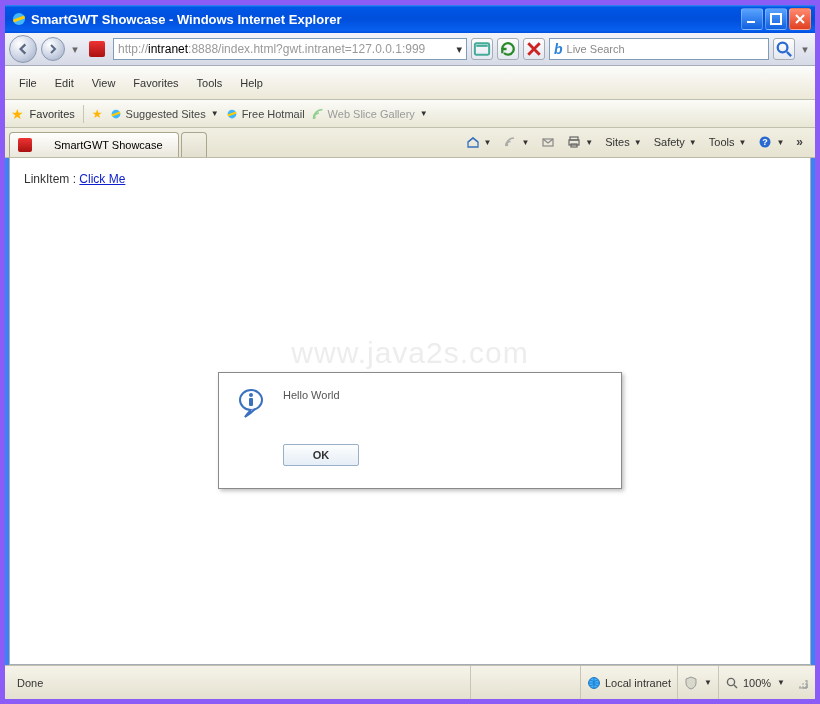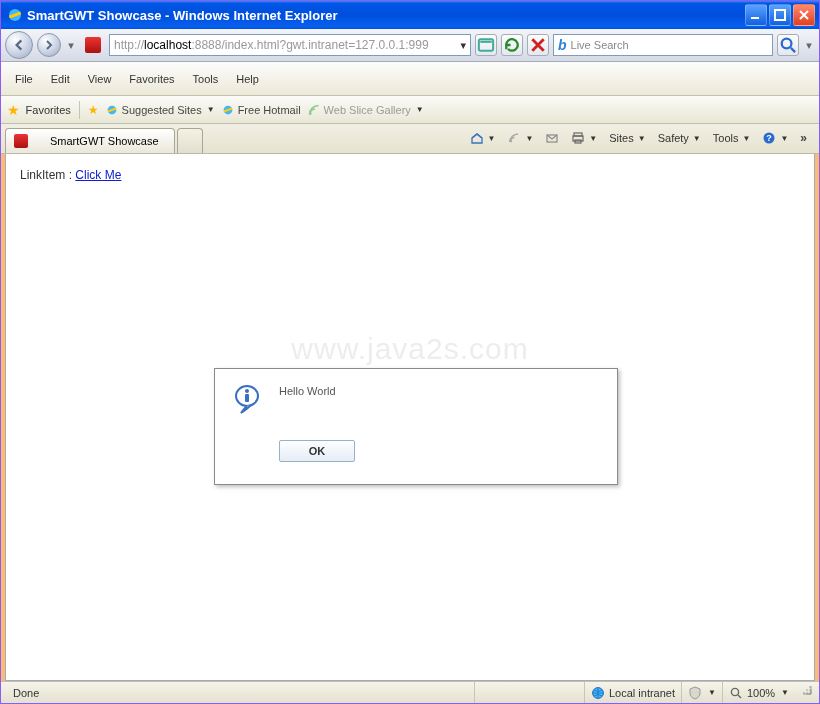--- a/index.html
+++ b/index.html
@@ -1,19 +1,19 @@
 <!DOCTYPE html>
 <html><head>
 <meta charset="utf-8">
 <style>
 * { box-sizing: border-box; margin: 0; padding: 0; }
 html, body { width: 820px; height: 704px; overflow: hidden; font-family: Tahoma, Arial, sans-serif; font-size: 11px; }
 
 
-.window { width: 820px; height: 704px; border: 1px solid #8b5cf6; background: #fdba74; display: flex; flex-direction: column; }
+.window { width: 820px; height: 704px; border: 5px solid #8b5cf6; background: #3b82f6; display: flex; flex-direction: column; }
 .titlebar { height: 28px; background: linear-gradient(to bottom, #3c8cf0 0%, #0056e6 8%, #0050dd 45%, #0050dd 55%, #0860f0 90%, #0050dd 100%); display: flex; align-items: center; padding: 0 2px 0 6px; }
 .titlebar .ielogo { width: 16px; height: 16px; margin-right: 4px; }
 .titlebar .title { color: #fff; font-size: 13px; font-weight: bold; flex: 1; }
 .winbtns { display: flex; gap: 2px; margin-right: 2px; }
 .winbtn { width: 22px; height: 22px; border-radius: 3px; border: 1px solid #fff4; display: flex; align-items: center; justify-content: center; }
 .winbtn.min, .winbtn.max { background: linear-gradient(to bottom, #5aa3ff, #1060e0); }
 .winbtn.cls { background: linear-gradient(to bottom, #ff8a70, #e04020); }
 .winbtn svg { width: 12px; height: 12px; }
 
 
@@ -66,21 +66,21 @@
 .dlg-title .t { font-weight: bold; color: #555; font-size: 11px; flex: 1; }
 .dlg-title .x { width: 16px; height: 15px; border: 1px solid #9a9a9a; background: linear-gradient(to bottom,#fefefe,#e0e0e0); display: flex; align-items: center; justify-content: center; font-size: 10px; color: #444; border-radius: 2px; }
 .dlg-body { padding: 14px 18px 22px 18px; display: flex; gap: 14px; }
 .infoicon { width: 32px; height: 32px; flex-shrink: 0; }
 .dlg-right { flex: 1; }
 .dlg-msg { color: #555; font-size: 11px; margin-top: 2px; margin-bottom: 14px; }
 .dlg-btns { display: flex; justify-content: flex-start; margin-top: 43px; }
 .okbtn { width: 76px; height: 22px; border: 1px solid #9aafc8; background: linear-gradient(to bottom,#fdfefe,#e5edf6); border-radius: 2px; font-weight: bold; font-size: 11px; color: #333; display: flex; align-items: center; justify-content: center; }
 
 
-.statusbar { height: 22px; background: linear-gradient(to bottom,#f6f4ea,#e4e1d0); border-top: 1px solid #c0c0b0; display: flex; align-items: flex-start; padding: 0 6px; font-size: 11px; color: #333; }
+.statusbar { height: 34px; background: linear-gradient(to bottom,#f6f4ea,#e4e1d0); border-top: 1px solid #c0c0b0; display: flex; align-items: center; padding: 0 6px; font-size: 11px; color: #333; }
 .statusbar .pane { display: flex; align-items: center; gap: 4px; padding: 0 6px; border-left: 1px solid #c7c5b6; height: 100%; }
 .statusbar .pane:first-child { border-left: none; flex: 1; }
 .globe { width: 14px; height: 14px; }
 .zoom { display: flex; align-items: center; gap: 4px; }
 .resize { width: 14px; height: 14px; margin-left: 4px; }
 </style>
 </head>
 <body>
 
 <div class="window">
@@ -120,21 +120,21 @@
         <svg viewBox="0 0 12 12" width="12" height="12">
           <path d="M4 2l4 4-4 4" stroke="#5a6a85" stroke-width="2" fill="none"></path>
         </svg>
       </div>
     <div class="chev">▾</div>
     <div class="addrwrap">
       <div class="favicon"></div>
     </div>
     <div class="addr" style="width:352px">
       <div class="urltext">
-        <span>http://</span><span class="host">localhost</span><span>:8888/index.html?gwt.intranet=127.0.0.1:999</span>
+        <span>http://</span><span class="host">intranet</span><span>:8888/index.html?gwt.intranet=127.0.0.1:999</span>
       </div>
       <div class="dd">▾</div>
     </div>
     <div class="sqbtn">
         <svg viewBox="0 0 14 14">
           <rect x="2" y="3" width="10" height="8" rx="1" fill="none" stroke="#4a9" stroke-width="1.4"></rect>
           <rect x="3" y="4" width="8" height="1.5" fill="#4a9"></rect>
         </svg>
       </div>
     <div class="sqbtn">

